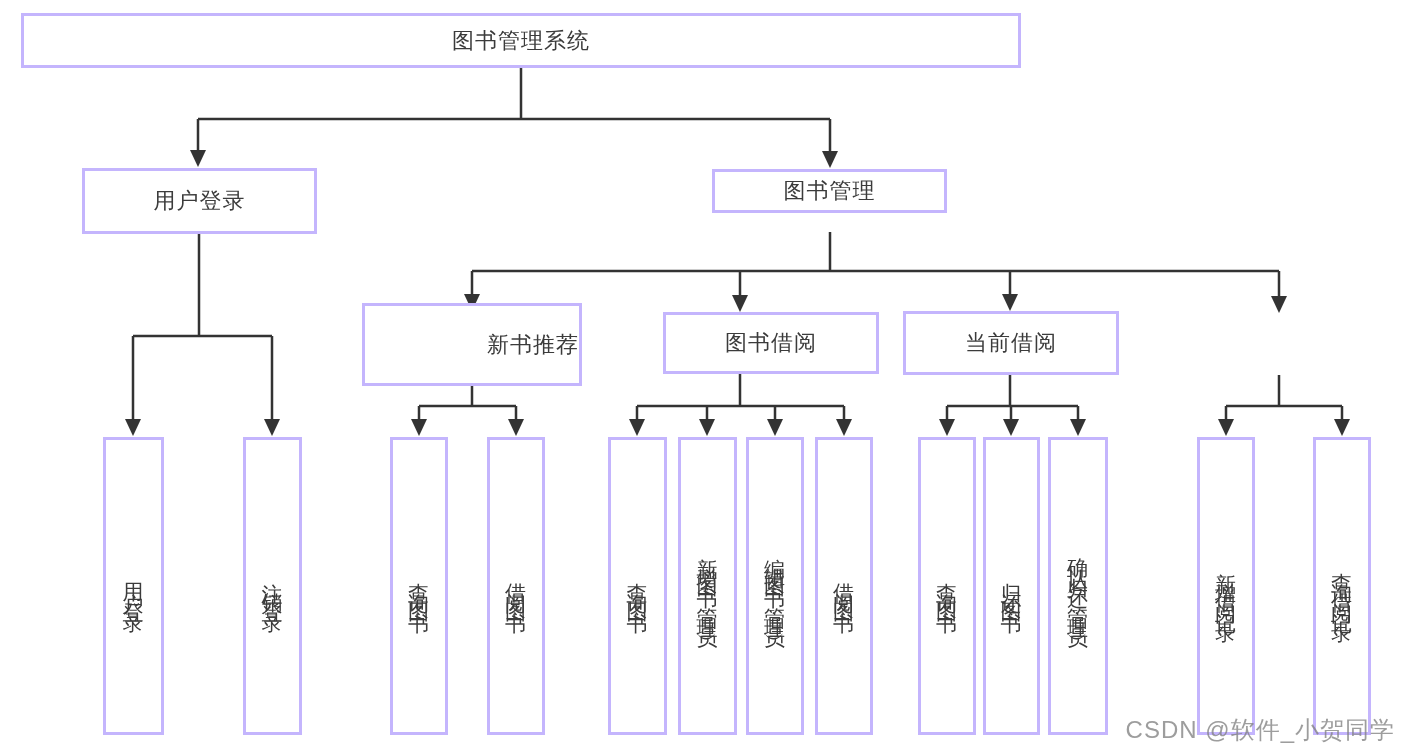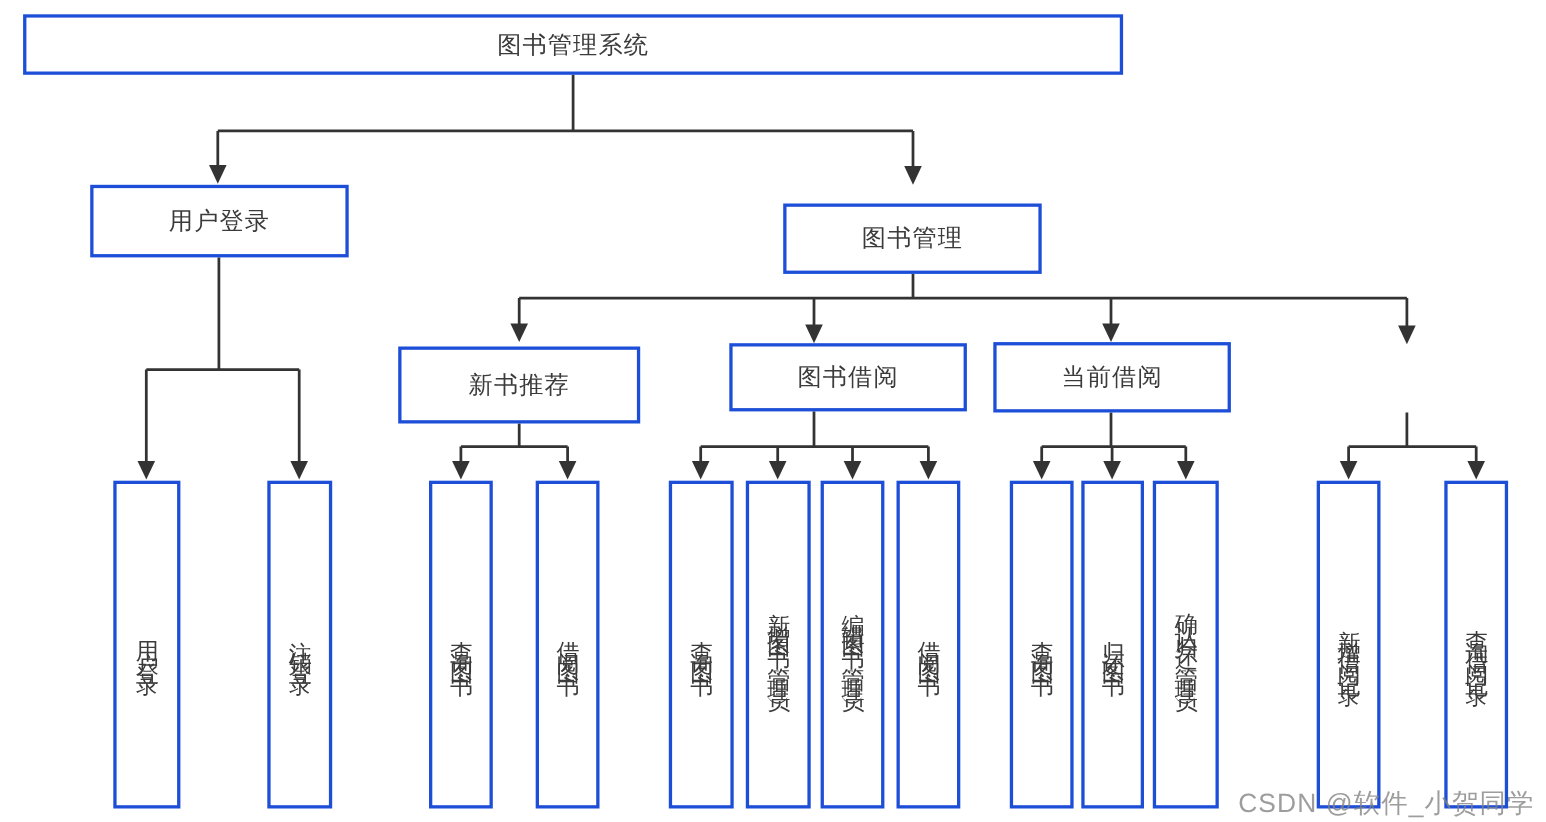--- a/index.html
+++ b/index.html
@@ -17,21 +17,21 @@
   }
   #connectors {
     position: absolute;
     left: 0; top: 0;
     width: 1405px;
     height: 747px;
   }
   .node {
     position: absolute;
     box-sizing: border-box;
-    border: 3px solid #1d4ed8;
+    border: 3px solid #c4b5fd;
     background: #ffffff;
     display: flex;
     align-items: center;
     justify-content: center;
     color: #3b3b3b;
   }
   .hnode {
     font-size: 22px;
     letter-spacing: 1px;
   }
@@ -102,25 +102,25 @@
     </g>
   </svg>
 
   <div class="node hnode" style="left:21px; top:13px; width:1000px; height:55px;">
     <span>图书管理系统</span>
   </div>
 
   <div class="node hnode" style="left:82px; top:168px; width:235px; height:66px;">
     <span>用户登录</span>
   </div>
-  <div class="node hnode" style="left:712px; top:169px; width:235px; height:64px;margin-top:16px;">
+  <div class="node hnode" style="left:712px; top:169px; width:235px; height:44px;">
     <span>图书管理</span>
   </div>
 
-  <div class="node hnode" style="left:362px; top:315px; width:220px; height:70px;">
+  <div class="node hnode" style="left:362px; top:303px; width:220px; height:83px;justify-content:flex-end;">
     <span>新书推荐</span>
   </div>
   <div class="node hnode" style="left:632px; top:312px; width:216px; height:62px;margin-left:31px;">
     <span>图书借阅</span>
   </div>
   <div class="node hnode" style="left:903px; top:311px; width:216px; height:64px;">
     <span>当前借阅</span>
   </div>
 
   <div class="node leaf" style="left:103px; width:61px;">

